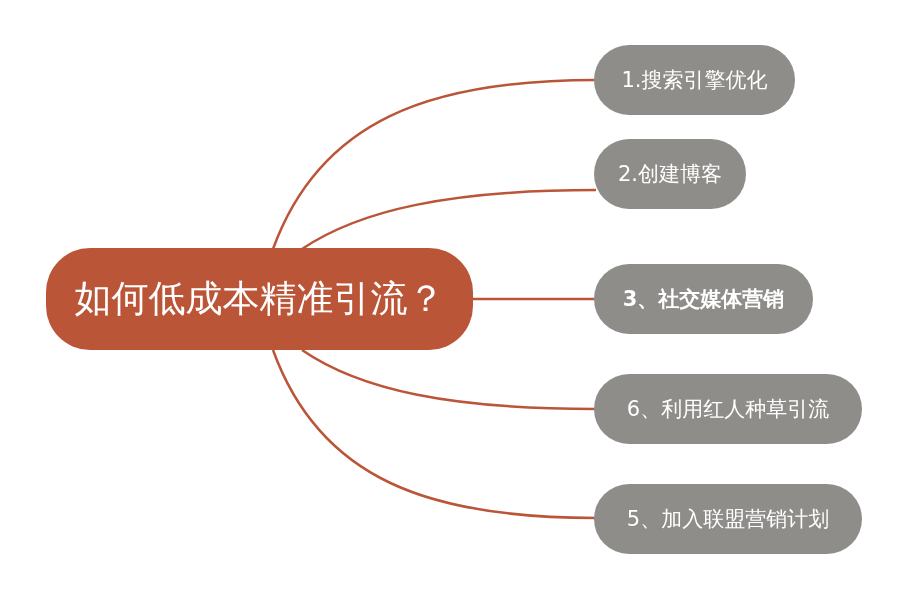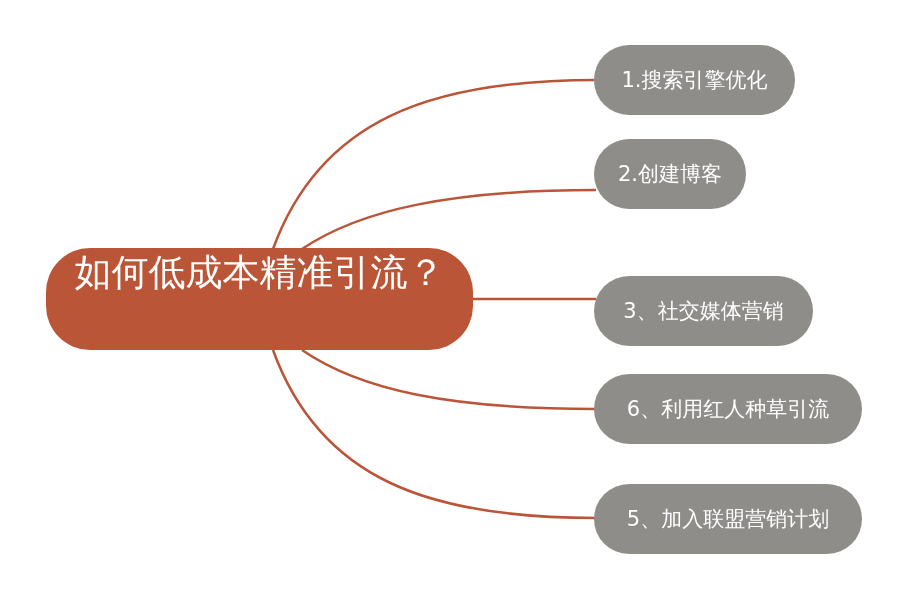--- a/index.html
+++ b/index.html
@@ -2,21 +2,21 @@
 <html><head>
 <meta charset="utf-8">
 <style>
   html, body { margin: 0; padding: 0; background: #ffffff; }
   body { width: 912px; height: 602px; position: relative; overflow: hidden;
          font-family: "DejaVu Sans", "Liberation Sans", sans-serif; }
   svg.links { position: absolute; left: 0; top: 0; width: 912px; height: 602px; }
   .center-node {
     position: absolute; left: 46px; top: 248px; width: 427px; height: 102px;
     background: #bb5538; border-radius: 44px;
-    display: flex; align-items: flex-start; justify-content: center;
+    display: flex; align-items: center; justify-content: center;
     color: #ffffff; font-size: 37px; letter-spacing: 0px;
   }
   .branch {
     position: absolute; left: 594px; height: 70px; border-radius: 35px;
     background: #8e8d89; color: #ffffff;
     display: flex; align-items: center; justify-content: center;
     font-size: 21px; box-sizing: border-box; padding: 0 20px; white-space: nowrap;
   }
 </style>
 </head>
@@ -35,21 +35,21 @@
 <div class="center-node">
   <span>如何低成本精准引流？</span>
 </div>
 
 <div class="branch" style="top:45px; width:201px;">
   <span>1.搜索引擎优化</span>
 </div>
 <div class="branch" style="top:139px; width:152px;">
   <span>2.创建博客</span>
 </div>
-<div class="branch" style="top:276px; width:219px;">
+<div class="branch" style="top:264px; width:219px;font-weight:bold;">
   <span>3、社交媒体营销</span>
 </div>
 <div class="branch" style="top:374px; width:268px;">
   <span>6、利用红人种草引流</span>
 </div>
 <div class="branch" style="top:484px; width:268px;text-align:center;">
   <span>5、加入联盟营销计划</span>
 </div>
 
 </body></html>

